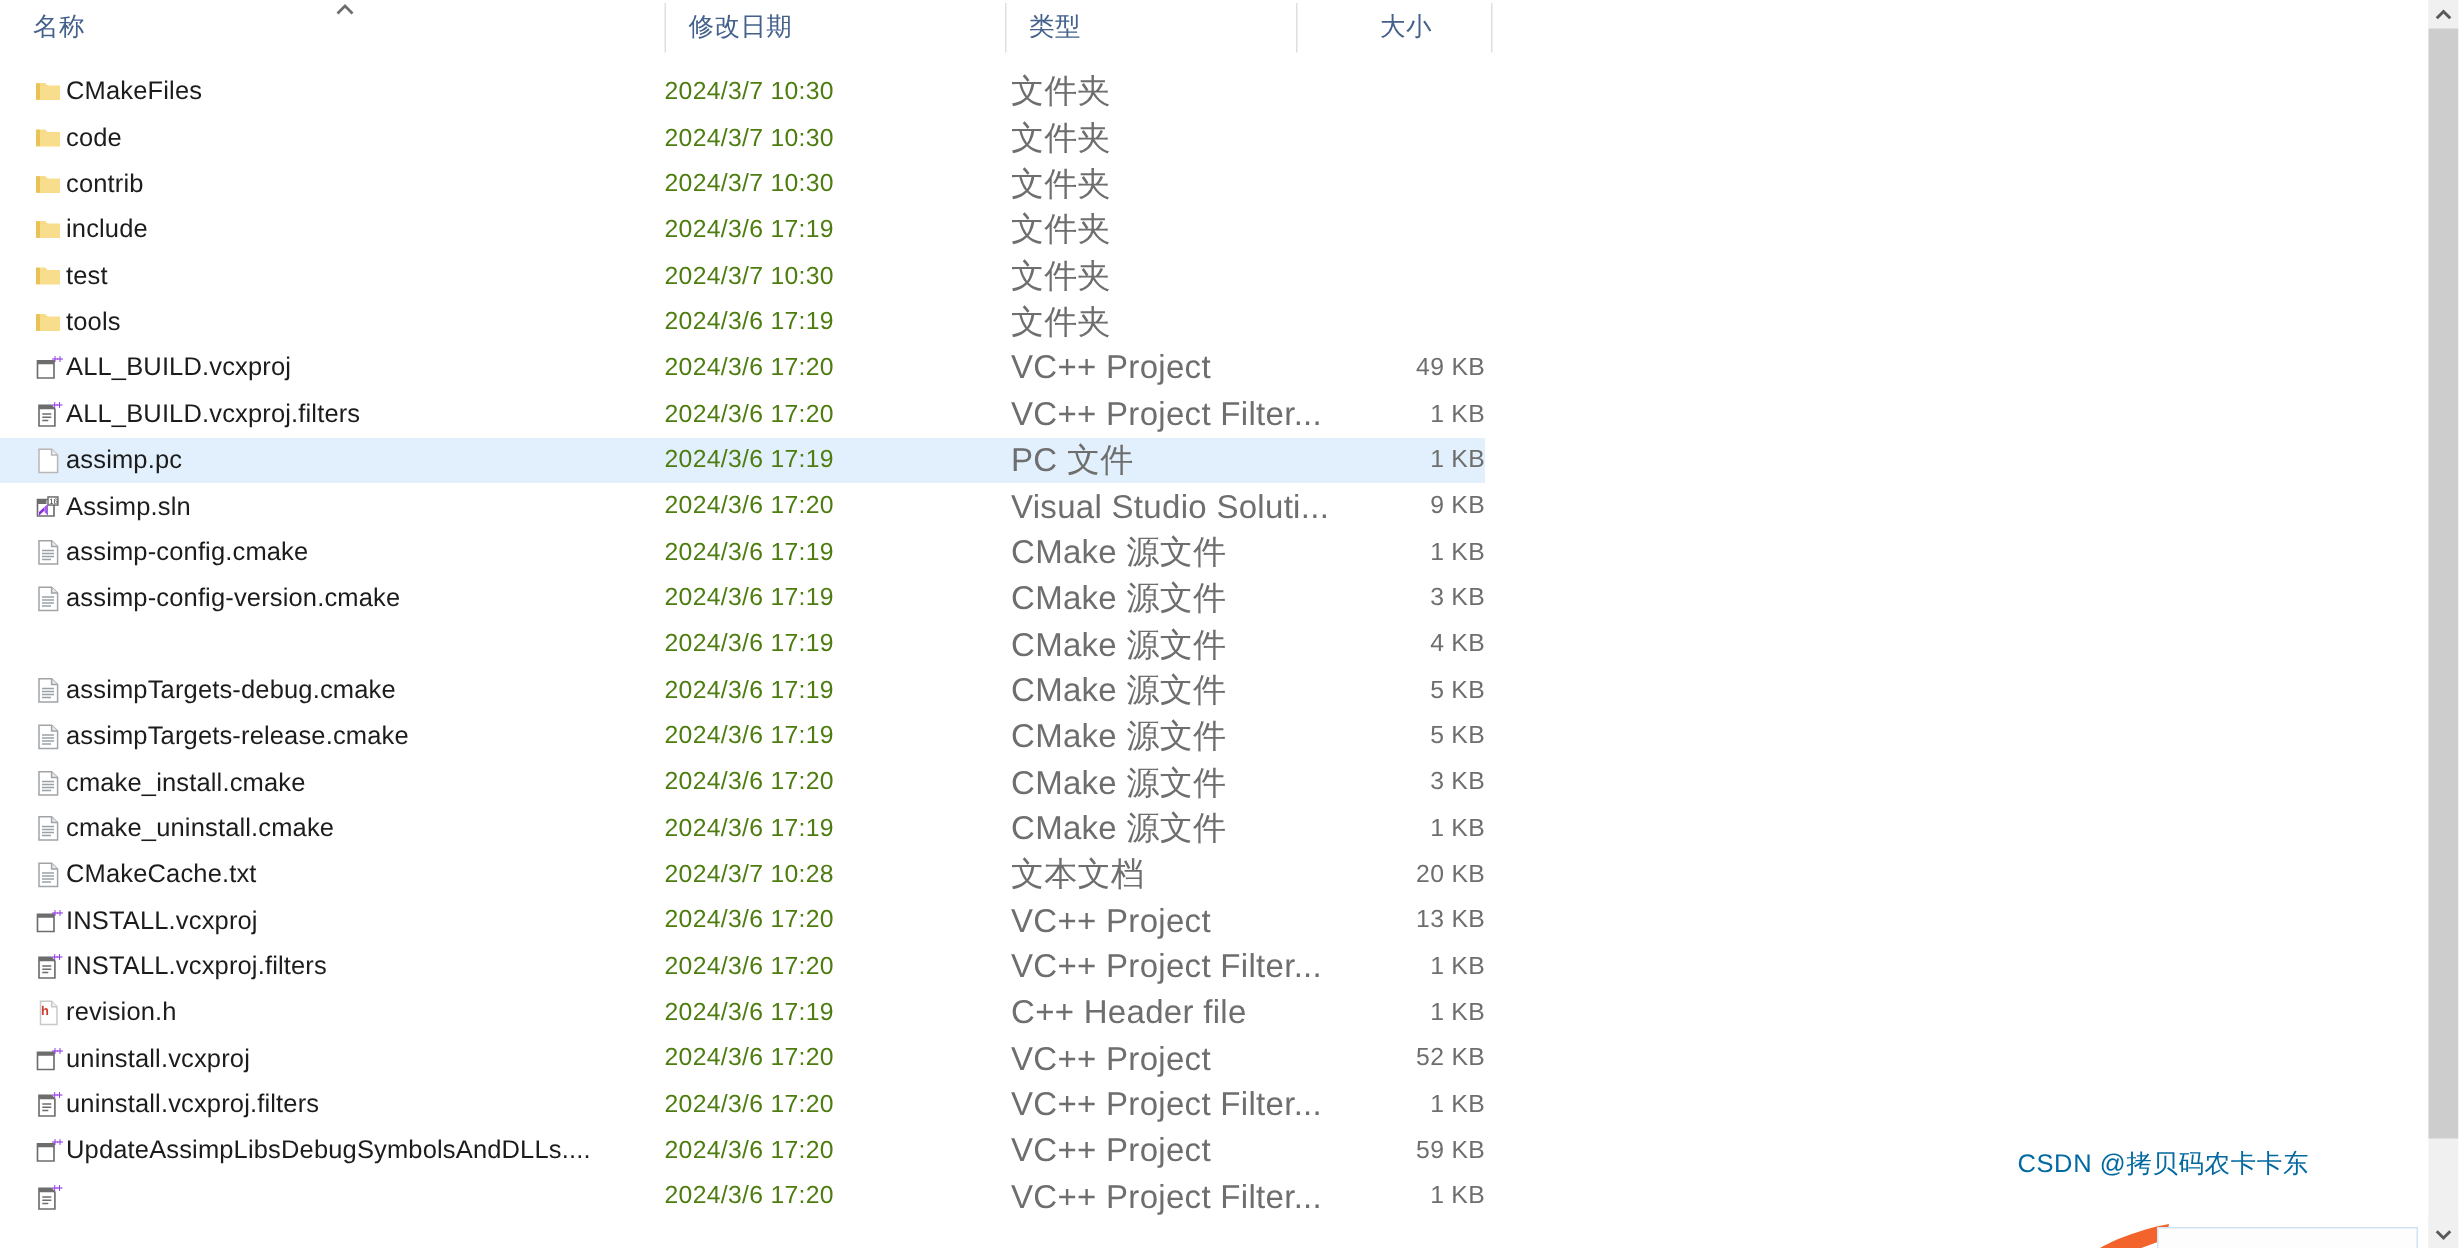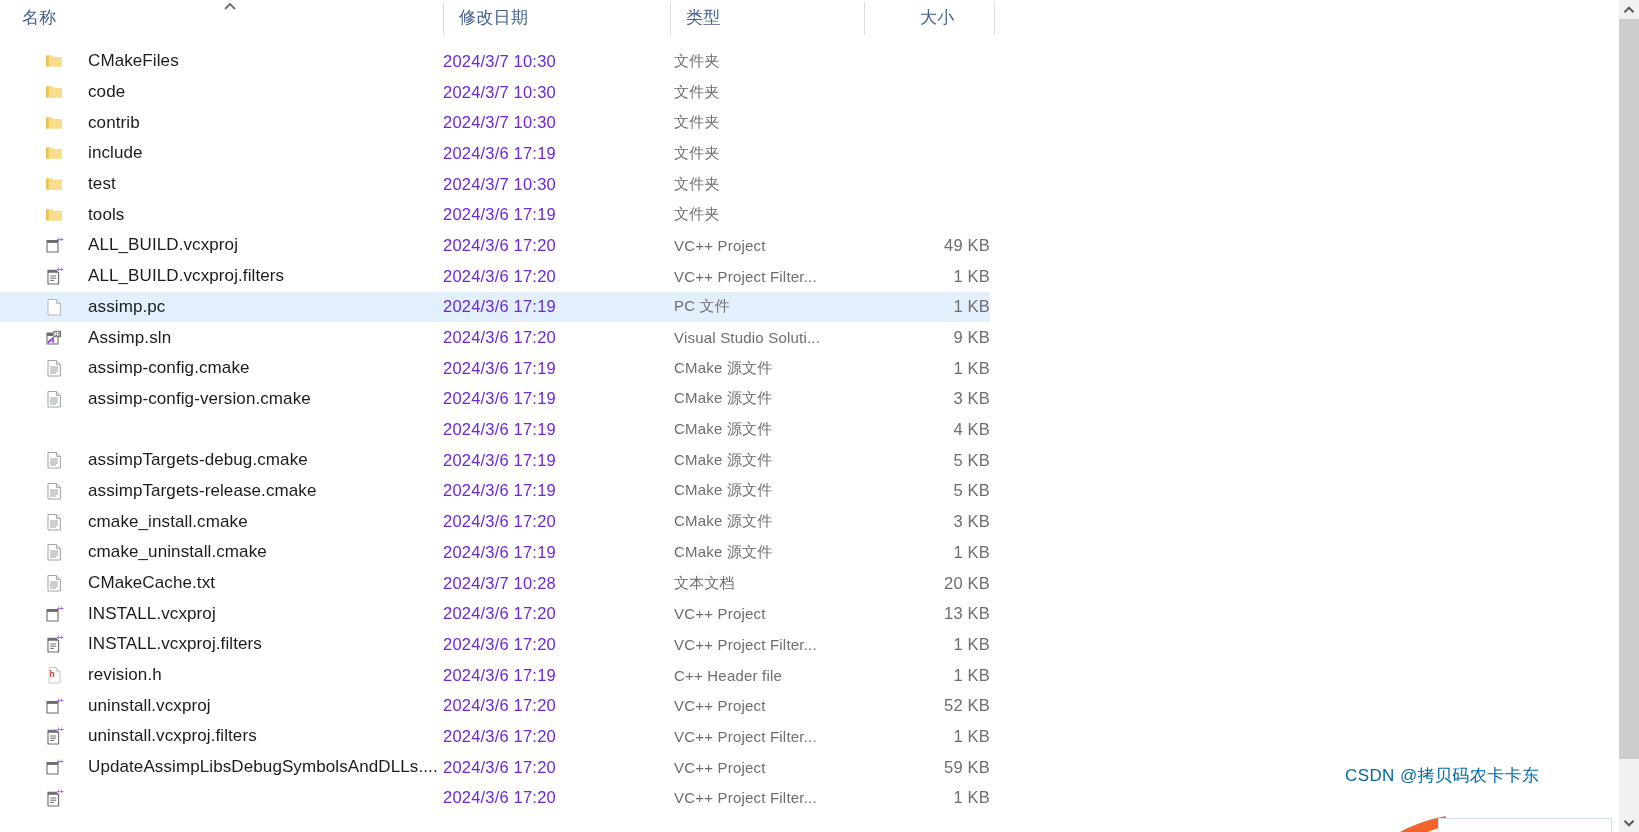--- a/index.html
+++ b/index.html
@@ -39,36 +39,36 @@
 
   
   .rows{position:absolute;left:0;top:46px;width:1612px;}
   .row{
     position:relative;height:30.7px;width:990px;
     display:flex;align-items:center;
   }
   .row.sel{background:#e2effc;}
   .c-name{
     position:absolute;left:22px;top:0;height:30.7px;
-    display:flex;align-items:center;gap:24px;
-    max-width:415px;overflow:hidden;margin-left:22px;
+    display:flex;align-items:center;gap:2px;
+    max-width:415px;overflow:hidden;
   }
   .nm{
     font-size:17px;color:#1c1c1c;white-space:nowrap;
     letter-spacing:.1px;
   }
   .c-date{
     position:absolute;left:443px;top:0;height:30.7px;
     display:flex;align-items:center;
-    font-size:16.5px;color:#6d28d9;white-space:nowrap;letter-spacing:.2px;
+    font-size:16.5px;color:#4d7c0f;white-space:nowrap;letter-spacing:.2px;
   }
   .c-type{
     position:absolute;left:674px;top:0;height:30.7px;
     display:flex;align-items:center;
-    font-size:15px;color:#6e6e6e;white-space:nowrap;letter-spacing:.2px;
+    font-size:22px;color:#6e6e6e;white-space:nowrap;letter-spacing:.2px;
   }
   .c-size{
     position:absolute;left:860px;width:130px;top:0;height:30.7px;
     display:flex;align-items:center;justify-content:flex-end;
     font-size:16.5px;color:#6e6e6e;white-space:nowrap;letter-spacing:.2px;
   }
 
   
   .ic{width:20px;height:20px;flex:0 0 20px;position:relative;display:block;}
   .ic svg{display:block;}

